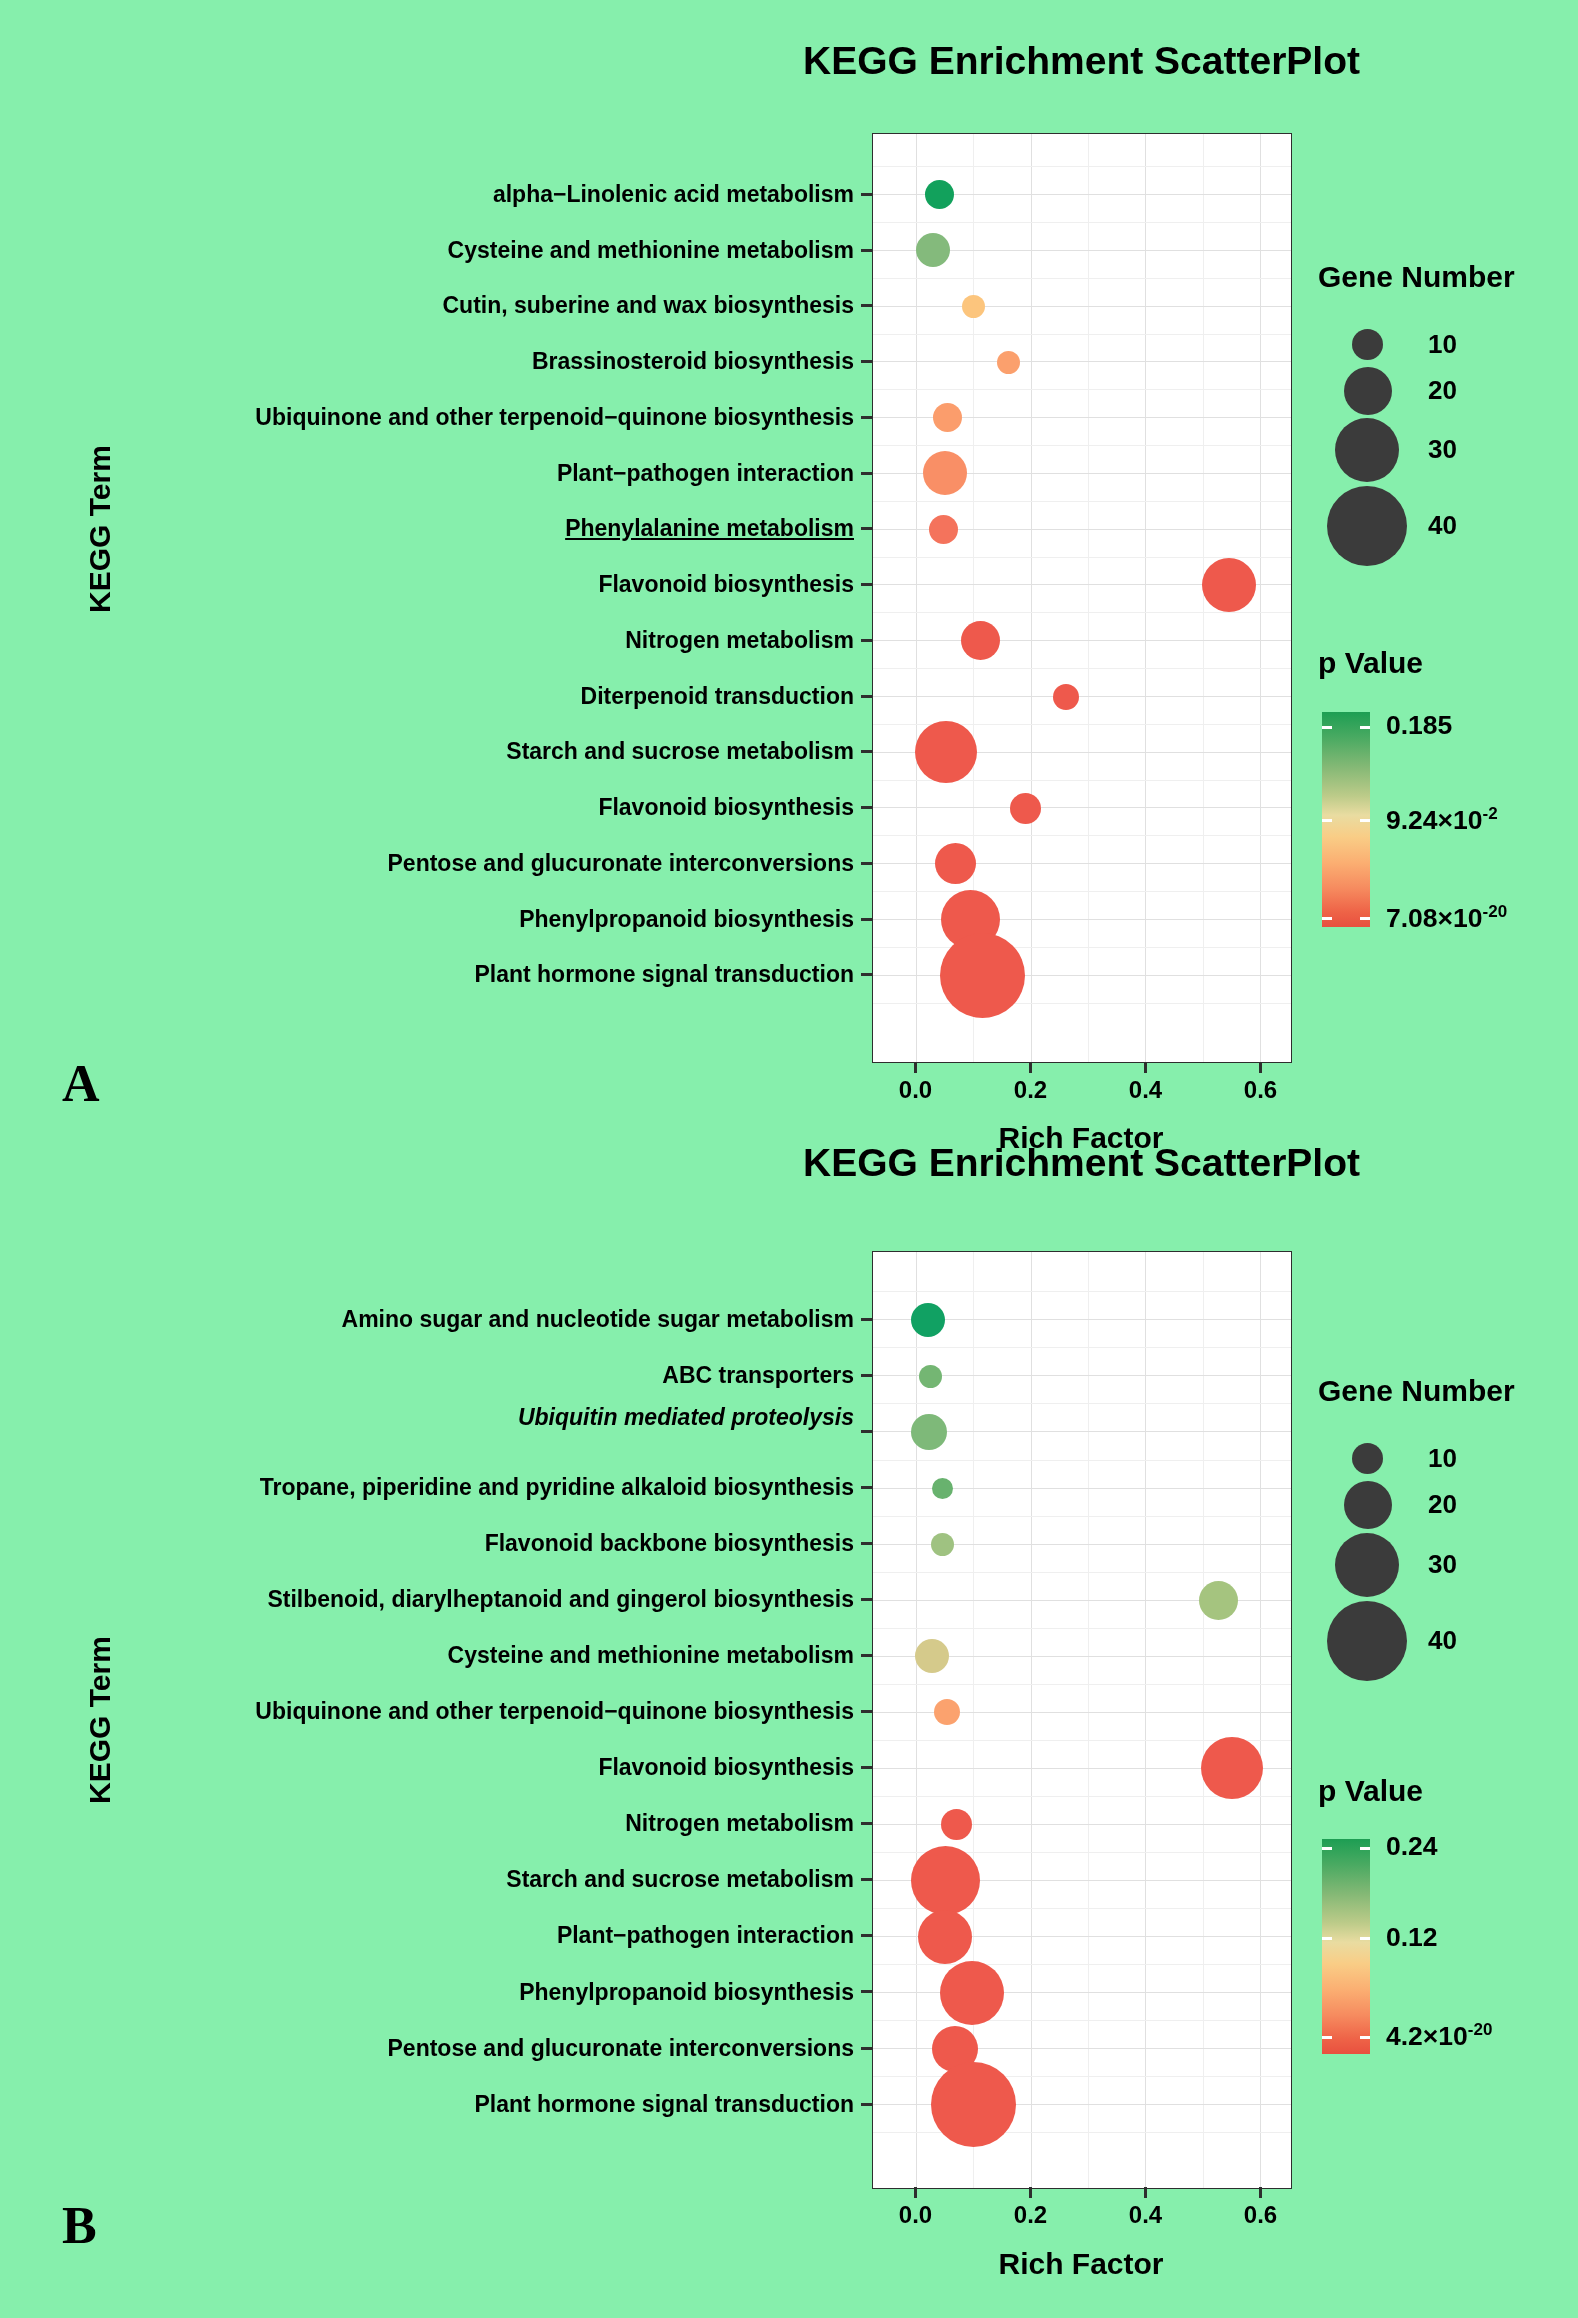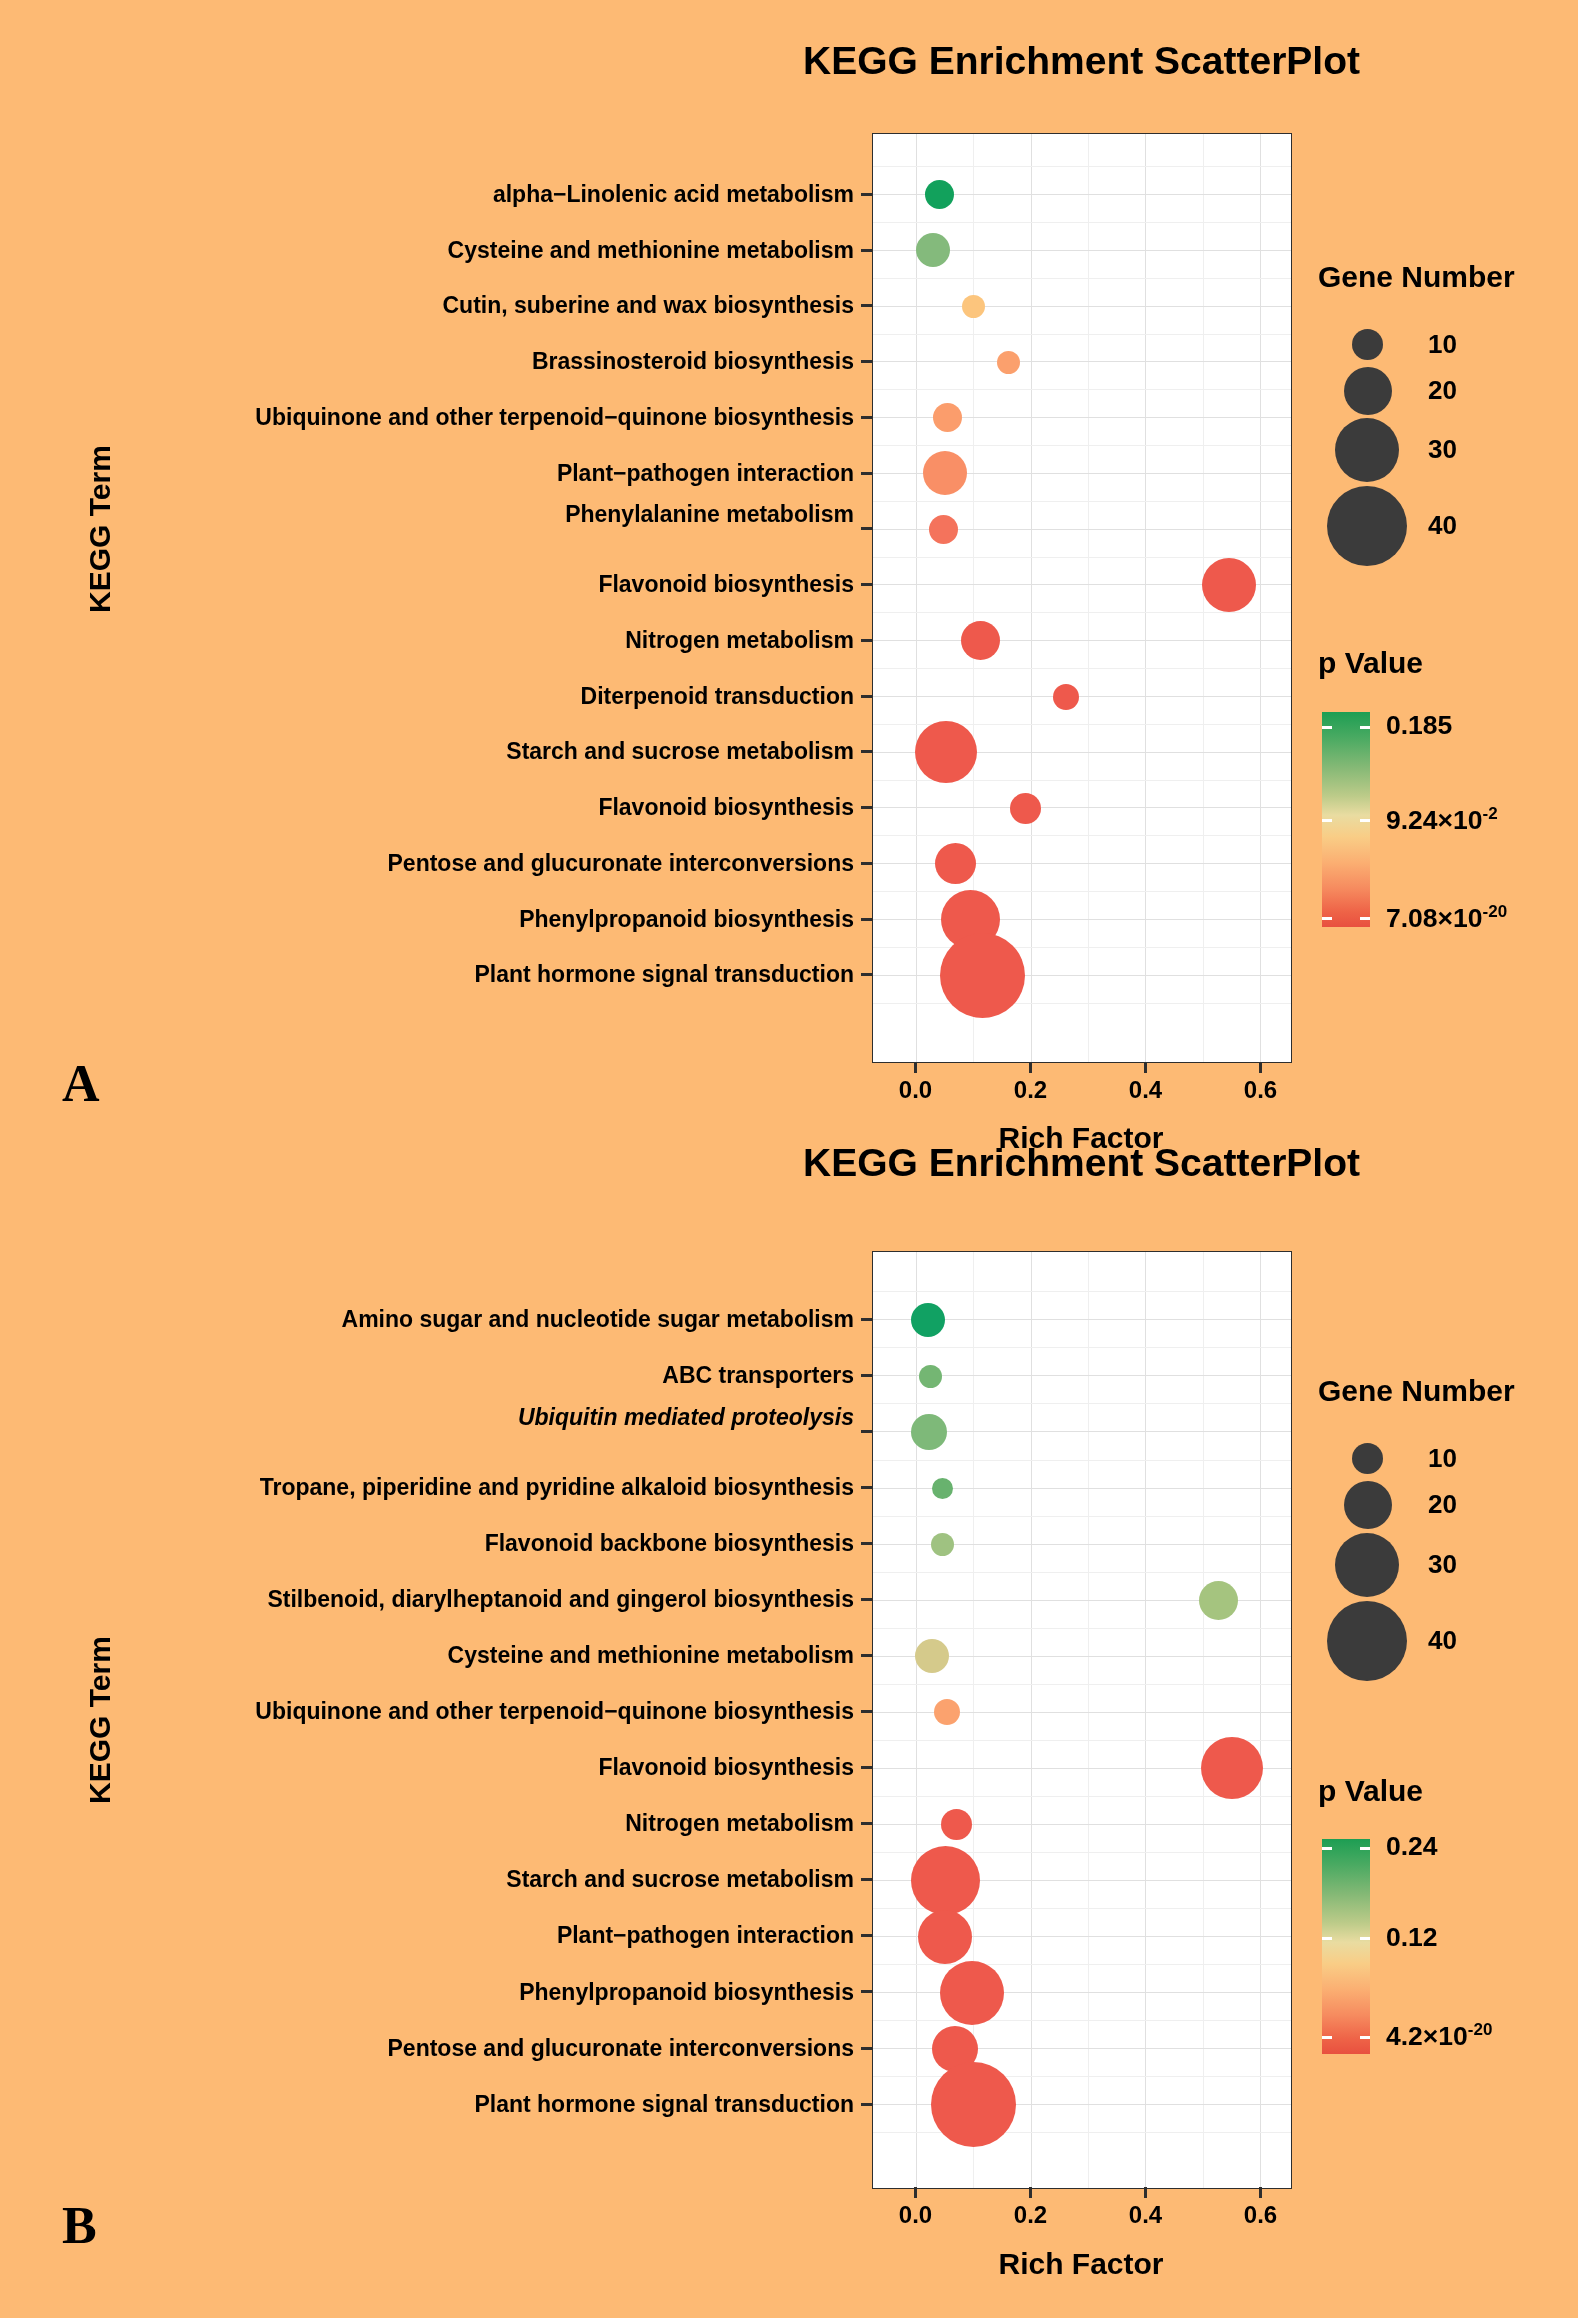--- a/index.html
+++ b/index.html
@@ -1,16 +1,16 @@
 <!DOCTYPE html>
 <html style="font-size:10.4px"><head>
 <meta charset="utf-8">
 <style>
   html,body{margin:0;padding:0;background:#ffffff;}
-  #canvas{position:relative;width:1579px;height:2319px;background:#fdba74;overflow:hidden;
+  #canvas{position:relative;width:1579px;height:2319px;background:#86efac;overflow:hidden;
           font-family:"Liberation Sans", sans-serif;color:#000;}
   .panel-title{position:absolute;left:641px;width:881px;text-align:center;
                font-size:39px;font-weight:bold;letter-spacing:0px;}
   .plot-area{position:absolute;border:1.9px solid #2e2e2e;background:#ffffff;overflow:hidden;}
   .gridline{position:absolute;background:#e0e0e0;}
   .gridline.minor{background:#efefef;}
   .bubble{position:absolute;border-radius:50%;}
   .y-label{position:absolute;left:58px;width:796px;text-align:right;
            font-size:23px;font-weight:bold;line-height:28.5px;white-space:nowrap;}
   .x-tick-label{position:absolute;width:91px;text-align:center;font-size:24px;font-weight:bold;}
@@ -98,21 +98,21 @@
         <div class="y-label" style="top: 236px;">Cysteine and methionine metabolism</div>
         <div class="tick" style="left: 861px; top: 249px; width: 11px; height: 2.6px;"></div>
         <div class="y-label" style="top: 291px;">Cutin, suberine and wax biosynthesis</div>
         <div class="tick" style="left: 861px; top: 304px; width: 11px; height: 2.6px;"></div>
         <div class="y-label" style="top: 347px; text-align: right;">Brassinosteroid biosynthesis</div>
         <div class="tick" style="left: 861px; top: 360px; width: 11px; height: 2.6px;"></div>
         <div class="y-label" style="top: 403px;">Ubiquinone and other terpenoid−quinone biosynthesis</div>
         <div class="tick" style="left: 861px; top: 416px; width: 11px; height: 2.6px;"></div>
         <div class="y-label" style="top: 459px;">Plant−pathogen interaction</div>
         <div class="tick" style="left: 861px; top: 472px; width: 11px; height: 2.6px;"></div>
-        <div class="y-label" style="top: 500px;">Phenylalanine metabolism</div>
+        <div class="y-label" style="top: 514px; text-decoration: underline;">Phenylalanine metabolism</div>
         <div class="tick" style="left: 861px; top: 527px; width: 11px; height: 2.6px;"></div>
         <div class="y-label" style="top: 570px;">Flavonoid biosynthesis</div>
         <div class="tick" style="left: 861px; top: 583px; width: 11px; height: 2.6px;"></div>
         <div class="y-label" style="top: 626px;">Nitrogen metabolism</div>
         <div class="tick" style="left: 861px; top: 639px; width: 11px; height: 2.6px;"></div>
         <div class="y-label" style="top: 682px;">Diterpenoid transduction</div>
         <div class="tick" style="left: 861px; top: 695px; width: 11px; height: 2.6px;"></div>
         <div class="y-label" style="top: 737px;">Starch and sucrose metabolism</div>
         <div class="tick" style="left: 861px; top: 750px; width: 11px; height: 2.6px;"></div>
         <div class="y-label" style="top: 793px;">Flavonoid biosynthesis</div>

